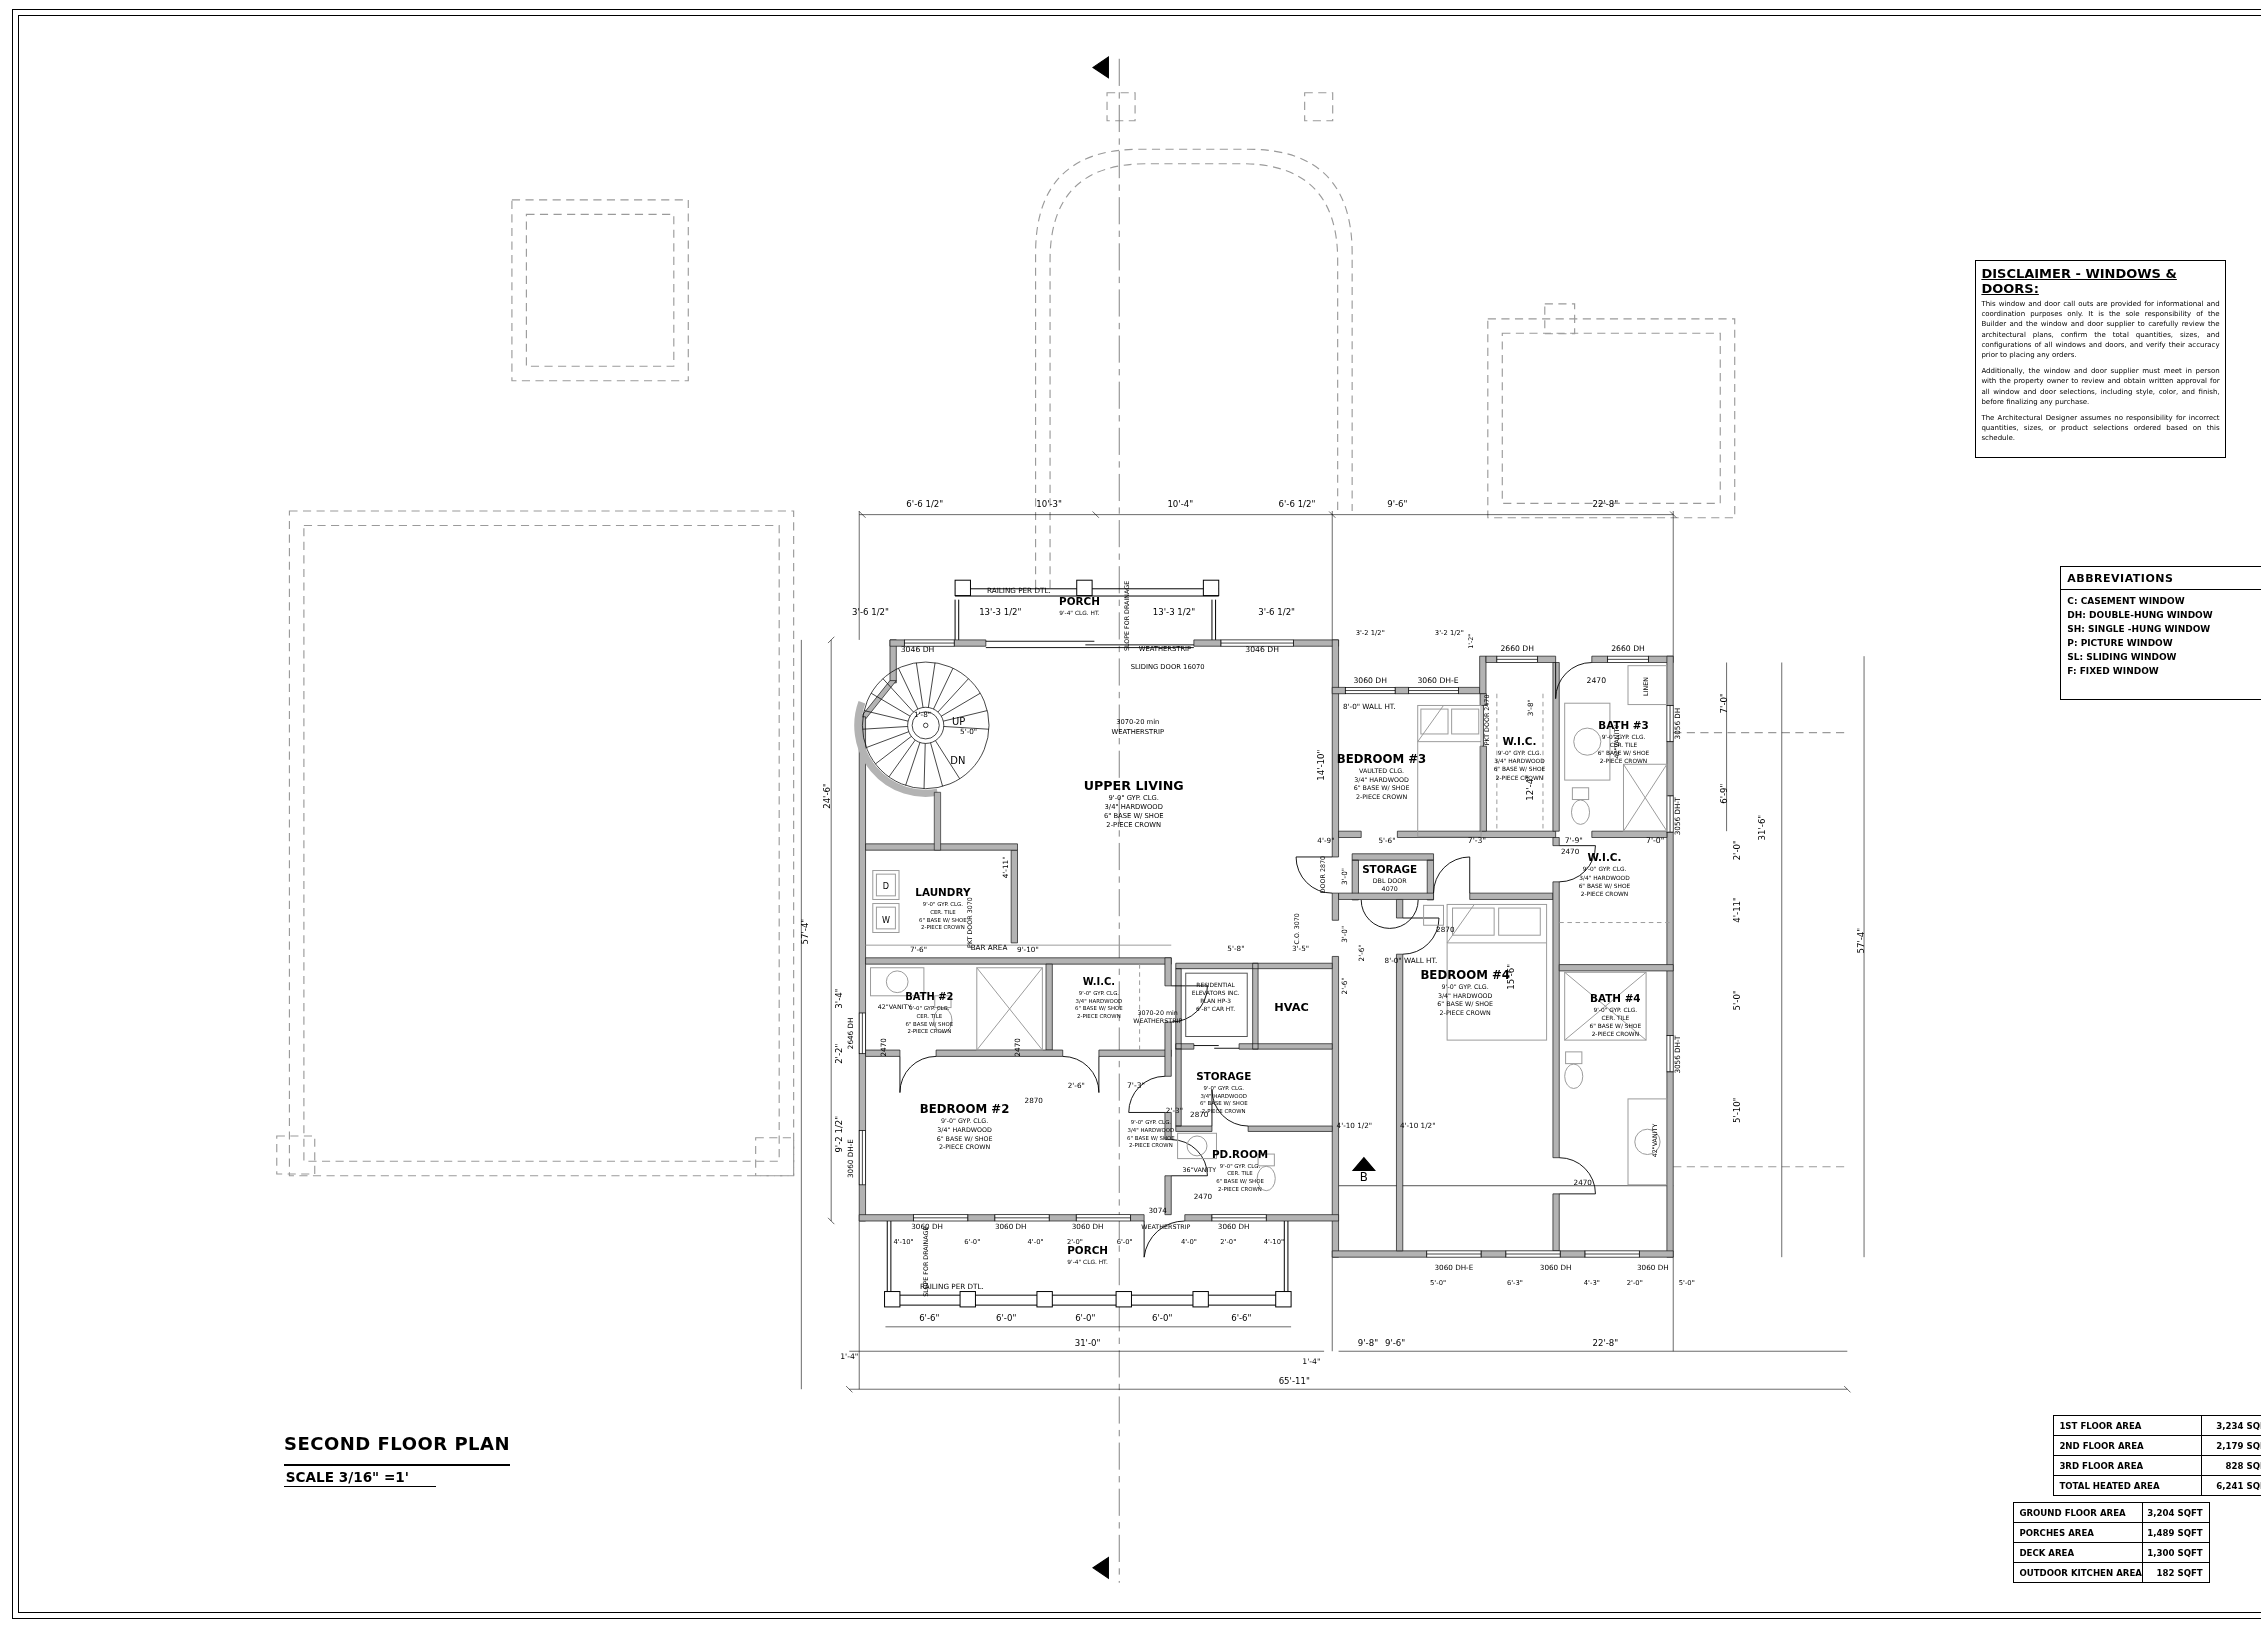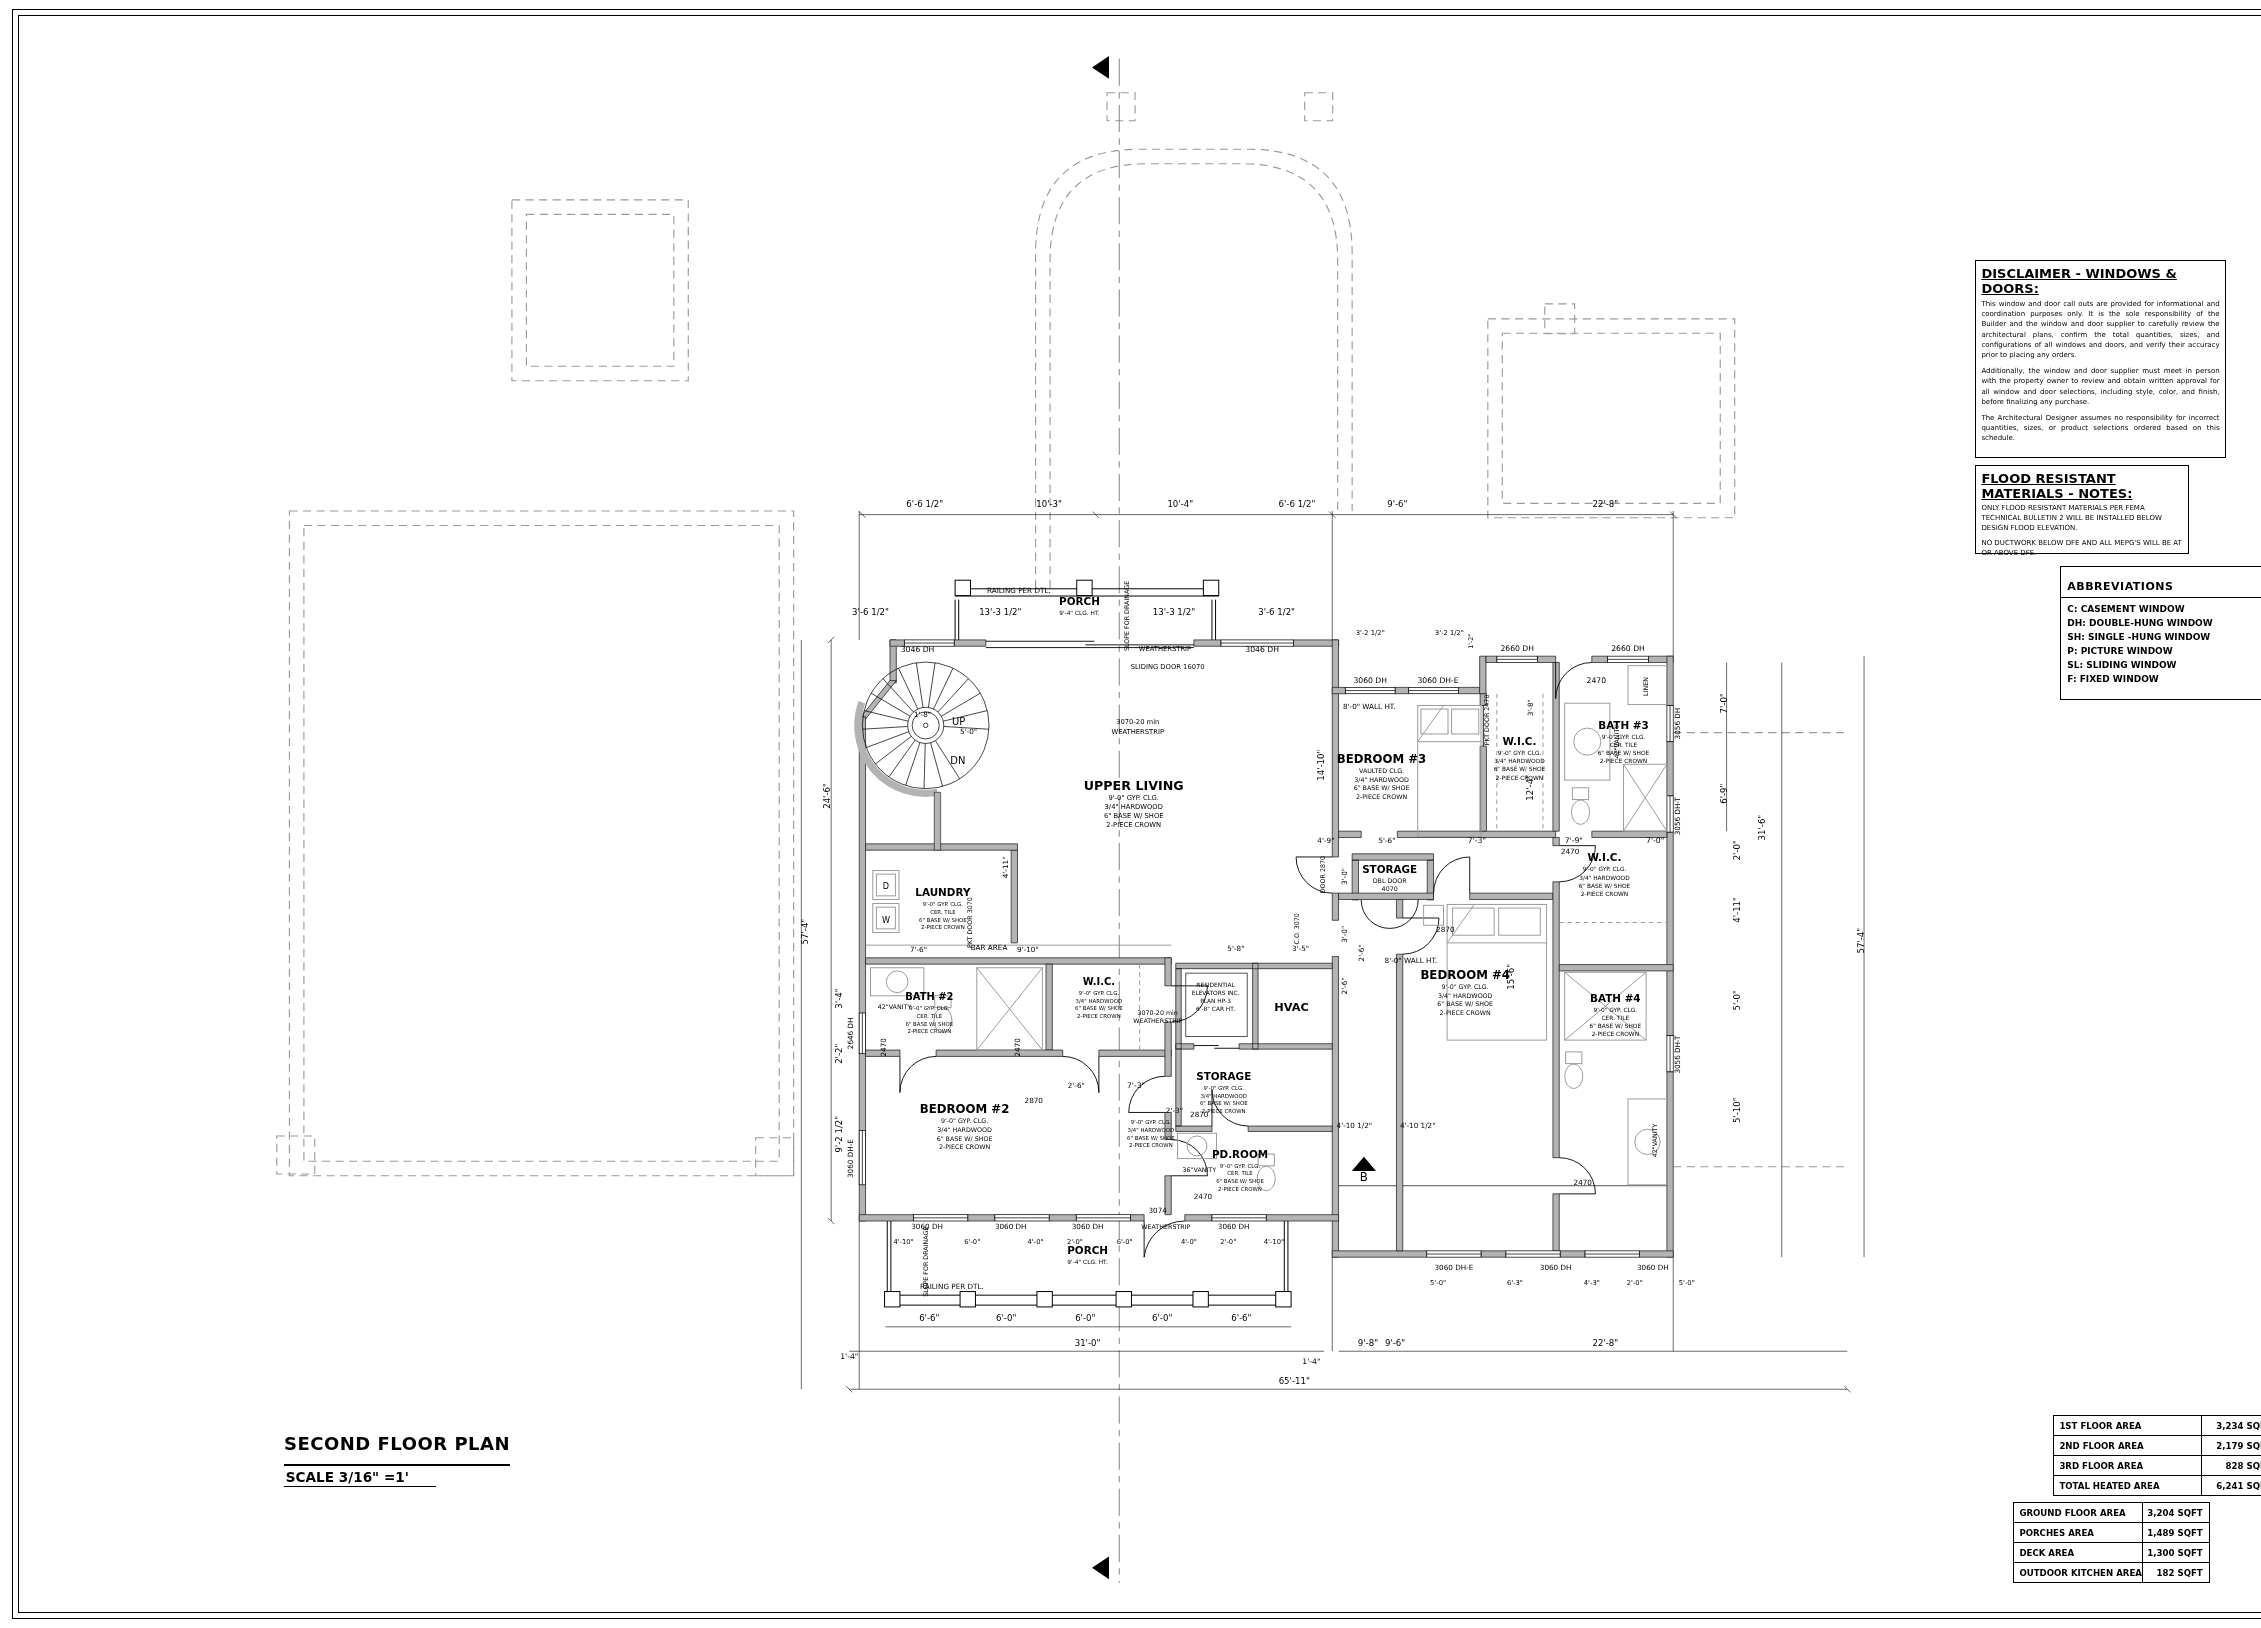--- a/index.html
+++ b/index.html
@@ -4,21 +4,21 @@
 <style>
   html,body{margin:0;padding:0;background:#e8e8e8;}
   #sheet{position:relative;width:2442px;height:1628px;background:#ffffff;font-family:"DejaVu Sans",sans-serif;color:#000;overflow:hidden;}
   .abs{position:absolute;}
   .frame{position:absolute;border:1.8px solid #000;}
   .notebox{position:absolute;border:1.4px solid #000;background:#fff;box-sizing:border-box;padding:4.5px 5.4px;}
   .notebox .t{font-weight:bold;text-decoration:underline;font-size:13px;margin-bottom:3.6px;}
   .notebox .p{font-size:7px;line-height:1.45;margin-bottom:6.3px;text-align:justify;}
   .floodbox .p{font-size:7px;line-height:1.4;margin-bottom:5.4px;text-align:left;}
   #abbrev{position:absolute;border:1.4px solid #000;background:#fff;box-sizing:border-box;}
-  #abbrev .hd{font-weight:bold;font-size:11px;padding:4.5px 6.3px;border-bottom:1.4px solid #000;letter-spacing:0.5px;margin-top:8px;}
+  #abbrev .hd{font-weight:bold;font-size:11px;padding:4.5px 6.3px;border-bottom:1.4px solid #000;letter-spacing:0.5px;}
   #abbrev .it{font-size:9px;font-weight:bold;line-height:1.55;}
   #abbrev .body{padding:5.4px 6.3px;}
   .atable{position:absolute;border:1.4px solid #000;background:#fff;box-sizing:border-box;}
   .atable .row{display:flex;border-bottom:0.9px solid #000;height:19px;align-items:center;}
   .atable .row:last-child{border-bottom:none;}
   .atable .lab{flex:0 0 63%;font-weight:bold;font-size:8.6px;padding-left:5.4px;border-right:0.9px solid #000;height:100%;display:flex;align-items:center;}
   .atable .val{flex:1;font-weight:bold;font-size:8.6px;text-align:right;padding-right:6.3px;}
   #plantitle{position:absolute;left:284px;top:1433px;}
   #plantitle .t1{font-size:18px;font-weight:bold;letter-spacing:0.5px;border-bottom:2.3px solid #000;padding-bottom:10px;}
   #plantitle .t2{font-size:13.6px;font-weight:bold;margin-top:2.7px;border-bottom:1.4px solid #000;display:inline-block;padding:0 27px 1.8px 1.8px;}
@@ -514,25 +514,20 @@
     </g>
   </svg>
 
   <div class="notebox" style="left:1975px;top:260px;width:251px;height:198px;">
     <div class="t">DISCLAIMER - WINDOWS &amp; DOORS:</div>
     <div class="p">This window and door call outs are provided for informational and coordination purposes only. It is the sole responsibility of the Builder and the window and door supplier to carefully review the architectural plans, confirm the total quantities, sizes, and configurations of all windows and doors, and verify their accuracy prior to placing any orders.</div>
     <div class="p">Additionally, the window and door supplier must meet in person with the property owner to review and obtain written approval for all window and door selections, including style, color, and finish, before finalizing any purchase.</div>
     <div class="p">The Architectural Designer assumes no responsibility for incorrect quantities, sizes, or product selections ordered based on this schedule.</div>
   </div>
 
-  <div class="notebox floodbox" style="left:1975px;top:465px;width:214px;height:89px;">
-    <div class="t">FLOOD RESISTANT MATERIALS - NOTES:</div>
-    <div class="p">ONLY FLOOD RESISTANT MATERIALS PER FEMA TECHNICAL BULLETIN 2 WILL BE INSTALLED BELOW DESIGN FLOOD ELEVATION.</div>
-    <div class="p">NO DUCTWORK BELOW DFE AND ALL MEPG'S WILL BE AT OR ABOVE DFE.</div>
-  </div>
 
   <div id="abbrev" style="left:2060px;top:566px;width:202px;height:134px;">
     <div class="hd">ABBREVIATIONS</div>
     <div class="body" id="abbrevBody">
         <div class="it">C:  CASEMENT WINDOW</div>
         <div class="it">DH:  DOUBLE-HUNG WINDOW</div>
         <div class="it">SH:  SINGLE  -HUNG WINDOW</div>
         <div class="it">P:  PICTURE WINDOW</div>
         <div class="it">SL:  SLIDING WINDOW</div>
         <div class="it">F:  FIXED WINDOW</div>

